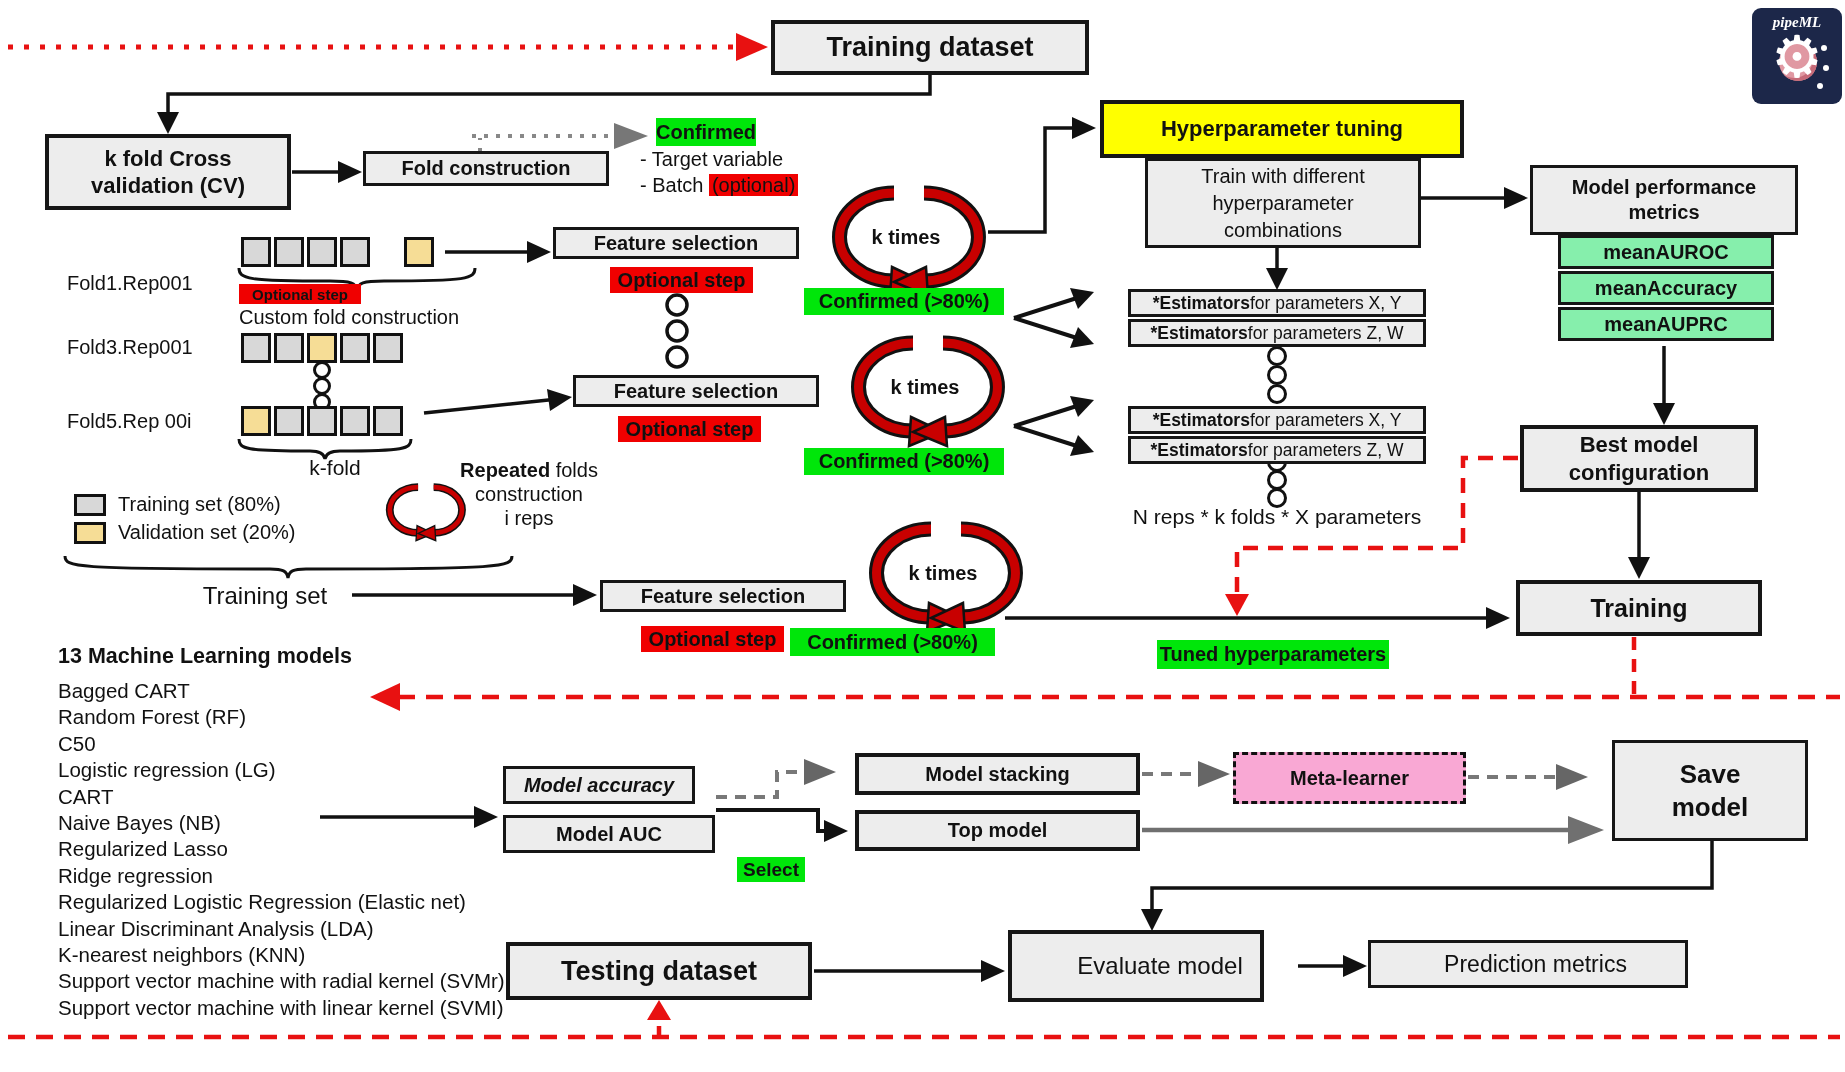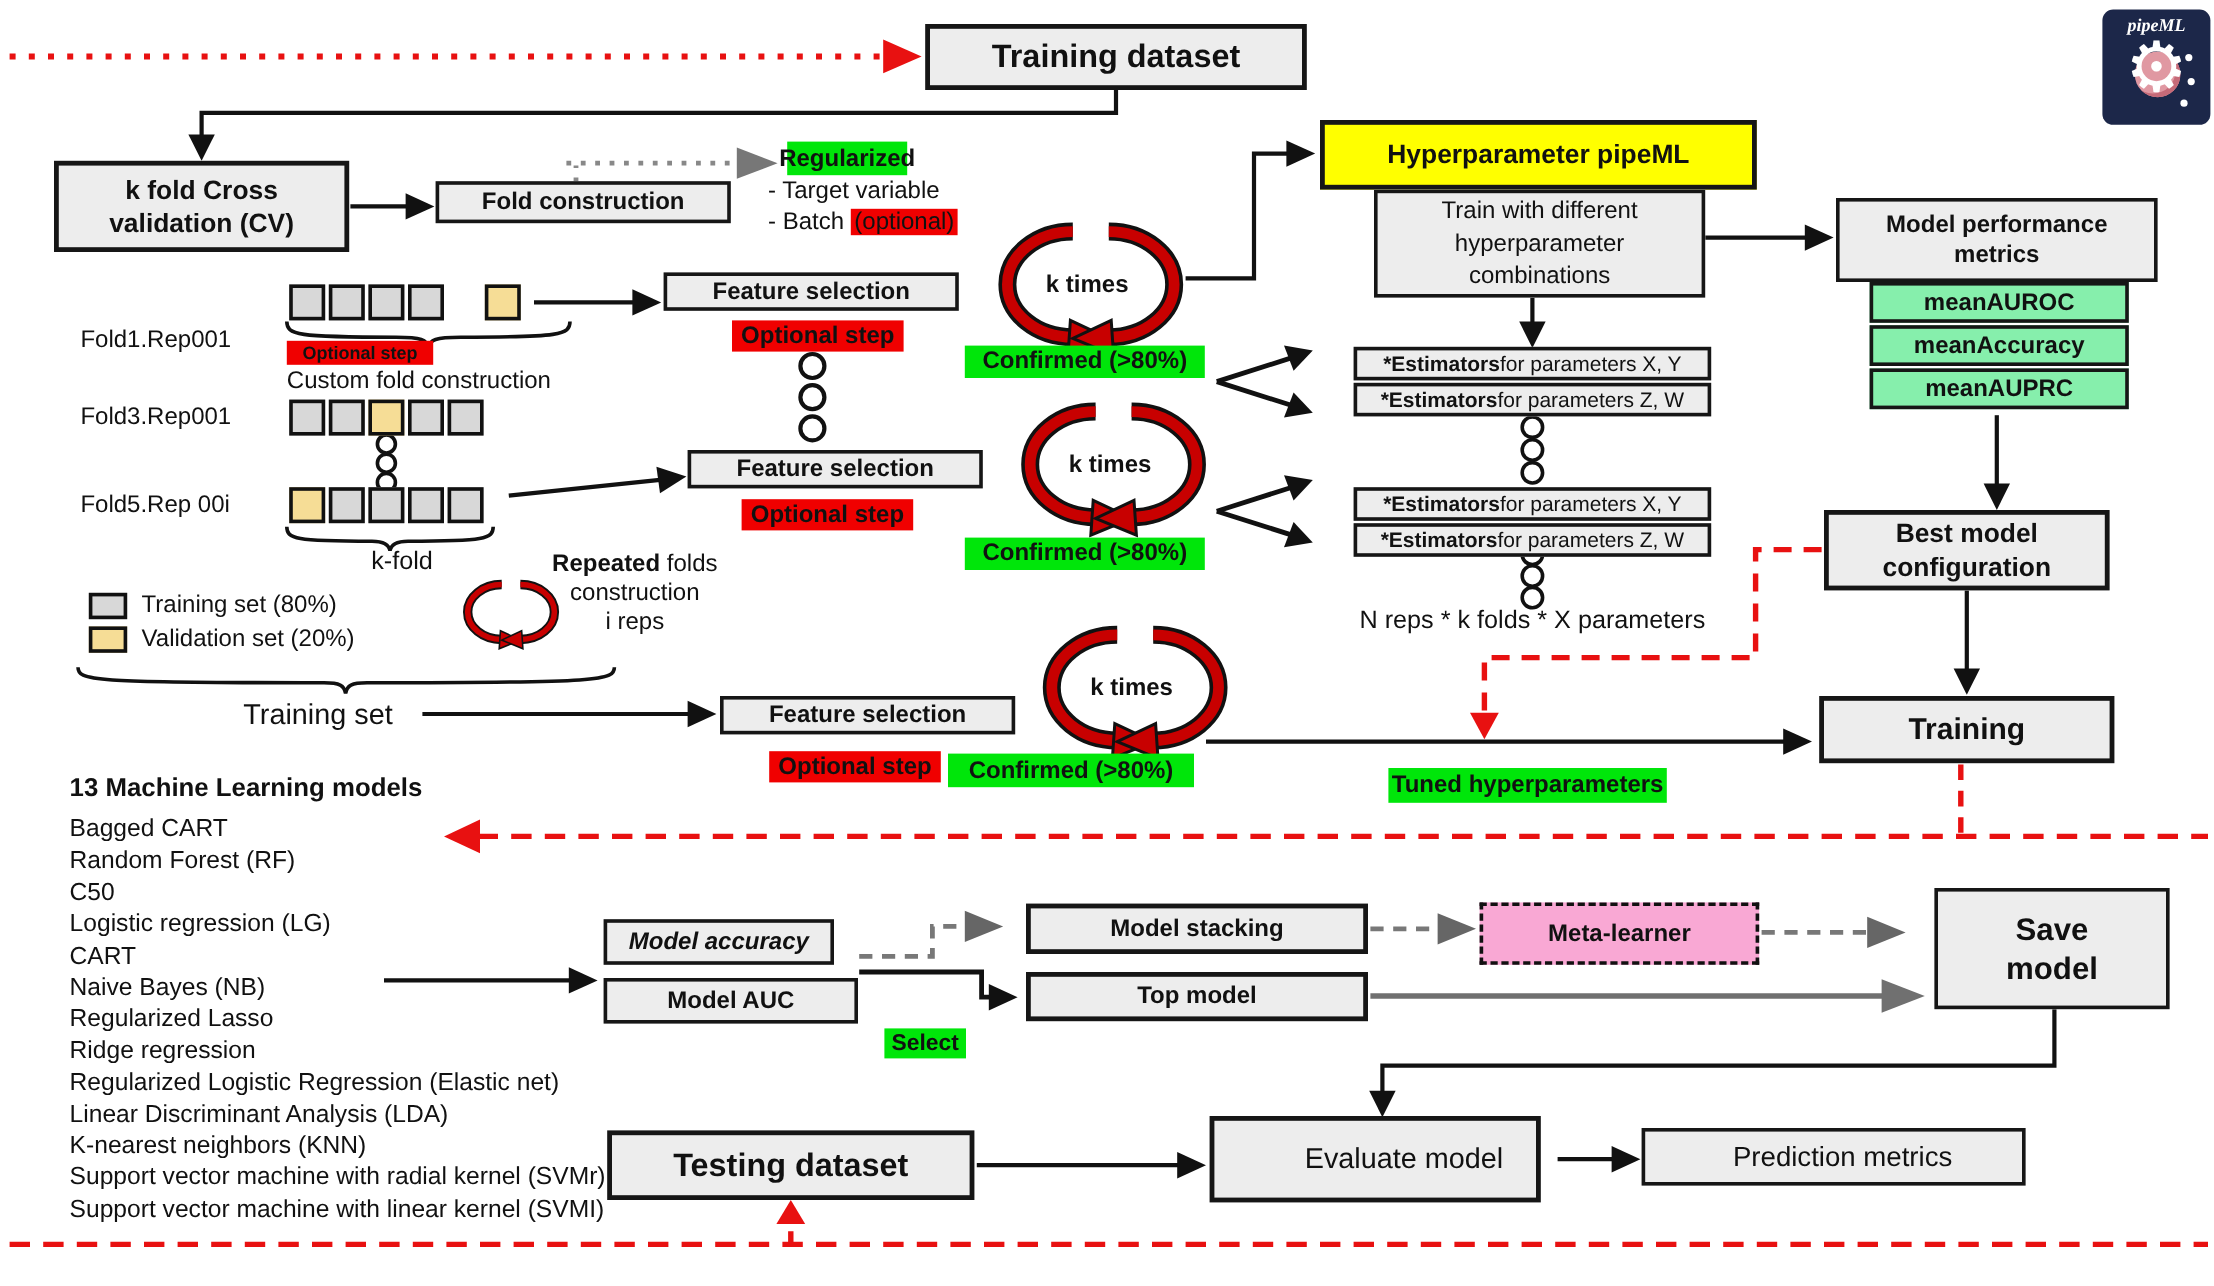--- a/index.html
+++ b/index.html
@@ -189,21 +189,21 @@
     <div>k fold Cross</div>
     <div>validation (CV)</div>
   </div>
 </div>
 
 <div class="abs gbox" style="left:363px;top:151px;width:246px;height:35px;font-size:20px;">
   <span>Fold construction</span>
 </div>
 
 <div class="abs green" style="left:656px;top:118px;width:100px;height:28px;font-size:20px;">
-  <span>Regularized</span>
+  <span>Confirmed</span>
 </div>
 <div class="lbl" style="left:640px;top:148px;font-size:20px;">- Target variable</div>
 <div class="lbl" style="left:640px;top:174px;font-size:20px;">
   <span>- Batch </span><span class="red" style="display:inline;padding:0 3px;font-weight:normal;">(optional)</span>
 </div>
 
 <div class="lbl" style="left:67px;top:272px;font-size:20px;">Fold1.Rep001</div>
 <div class="sqrow" id="fold-sq-0" style="left:241px;top:237px;">
     <div class="sq sq-train"></div>
     <div class="sq sq-train"></div>
@@ -278,21 +278,21 @@
 </div>
 <div class="abs red" style="left:641px;top:626px;width:143px;height:26px;font-size:20px;">
   <span>Optional step</span>
 </div>
 <div class="abs ktlabel" style="left:889px;top:559px;width:108px;height:28px;">k times</div>
 <div class="abs green" style="left:790px;top:628px;width:205px;height:28px;font-size:20px;">
   <span>Confirmed (&gt;80%)</span>
 </div>
 
 <div class="abs gbox ylw" style="left:1100px;top:100px;width:364px;height:58px;font-size:22px;border-width:4px;">
-  <span>Hyperparameter pipeML</span>
+  <span>Hyperparameter tuning</span>
 </div>
 <div class="abs gbox" style="left:1145px;top:158px;width:276px;height:90px;font-weight:normal;font-size:20px;line-height:27px;">
   <div>
     <div>Train with different</div>
     <div>hyperparameter</div>
     <div>combinations</div>
   </div>
 </div>
 
 <div class="abs estbox" style="left:1128px;top:289px;width:298px;height:28px;">
@@ -377,18 +377,18 @@
 <div class="abs gbox" style="left:1612px;top:740px;width:196px;height:101px;font-size:26px;line-height:33px;border-width:3.5px;">
   <div>
     <div>Save</div>
     <div>model</div>
   </div>
 </div>
 
 <div class="abs gbox" style="left:506px;top:942px;width:306px;height:58px;font-size:27px;border-width:4px;">
   <span>Testing dataset</span>
 </div>
-<div class="abs gbox" style="left:1008px;top:930px;width:276px;height:72px;font-weight:normal;font-size:24px;border-width:4px;padding-left:48px;">
+<div class="abs gbox" style="left:1008px;top:930px;width:256px;height:72px;font-weight:normal;font-size:24px;border-width:4px;padding-left:48px;">
   <span>Evaluate model</span>
 </div>
 <div class="abs gbox" style="left:1368px;top:940px;width:320px;height:48px;font-weight:normal;font-size:23px;border-width:3.5px;padding-left:15px;">
   <span>Prediction metrics</span>
 </div>
 
 </body></html>

